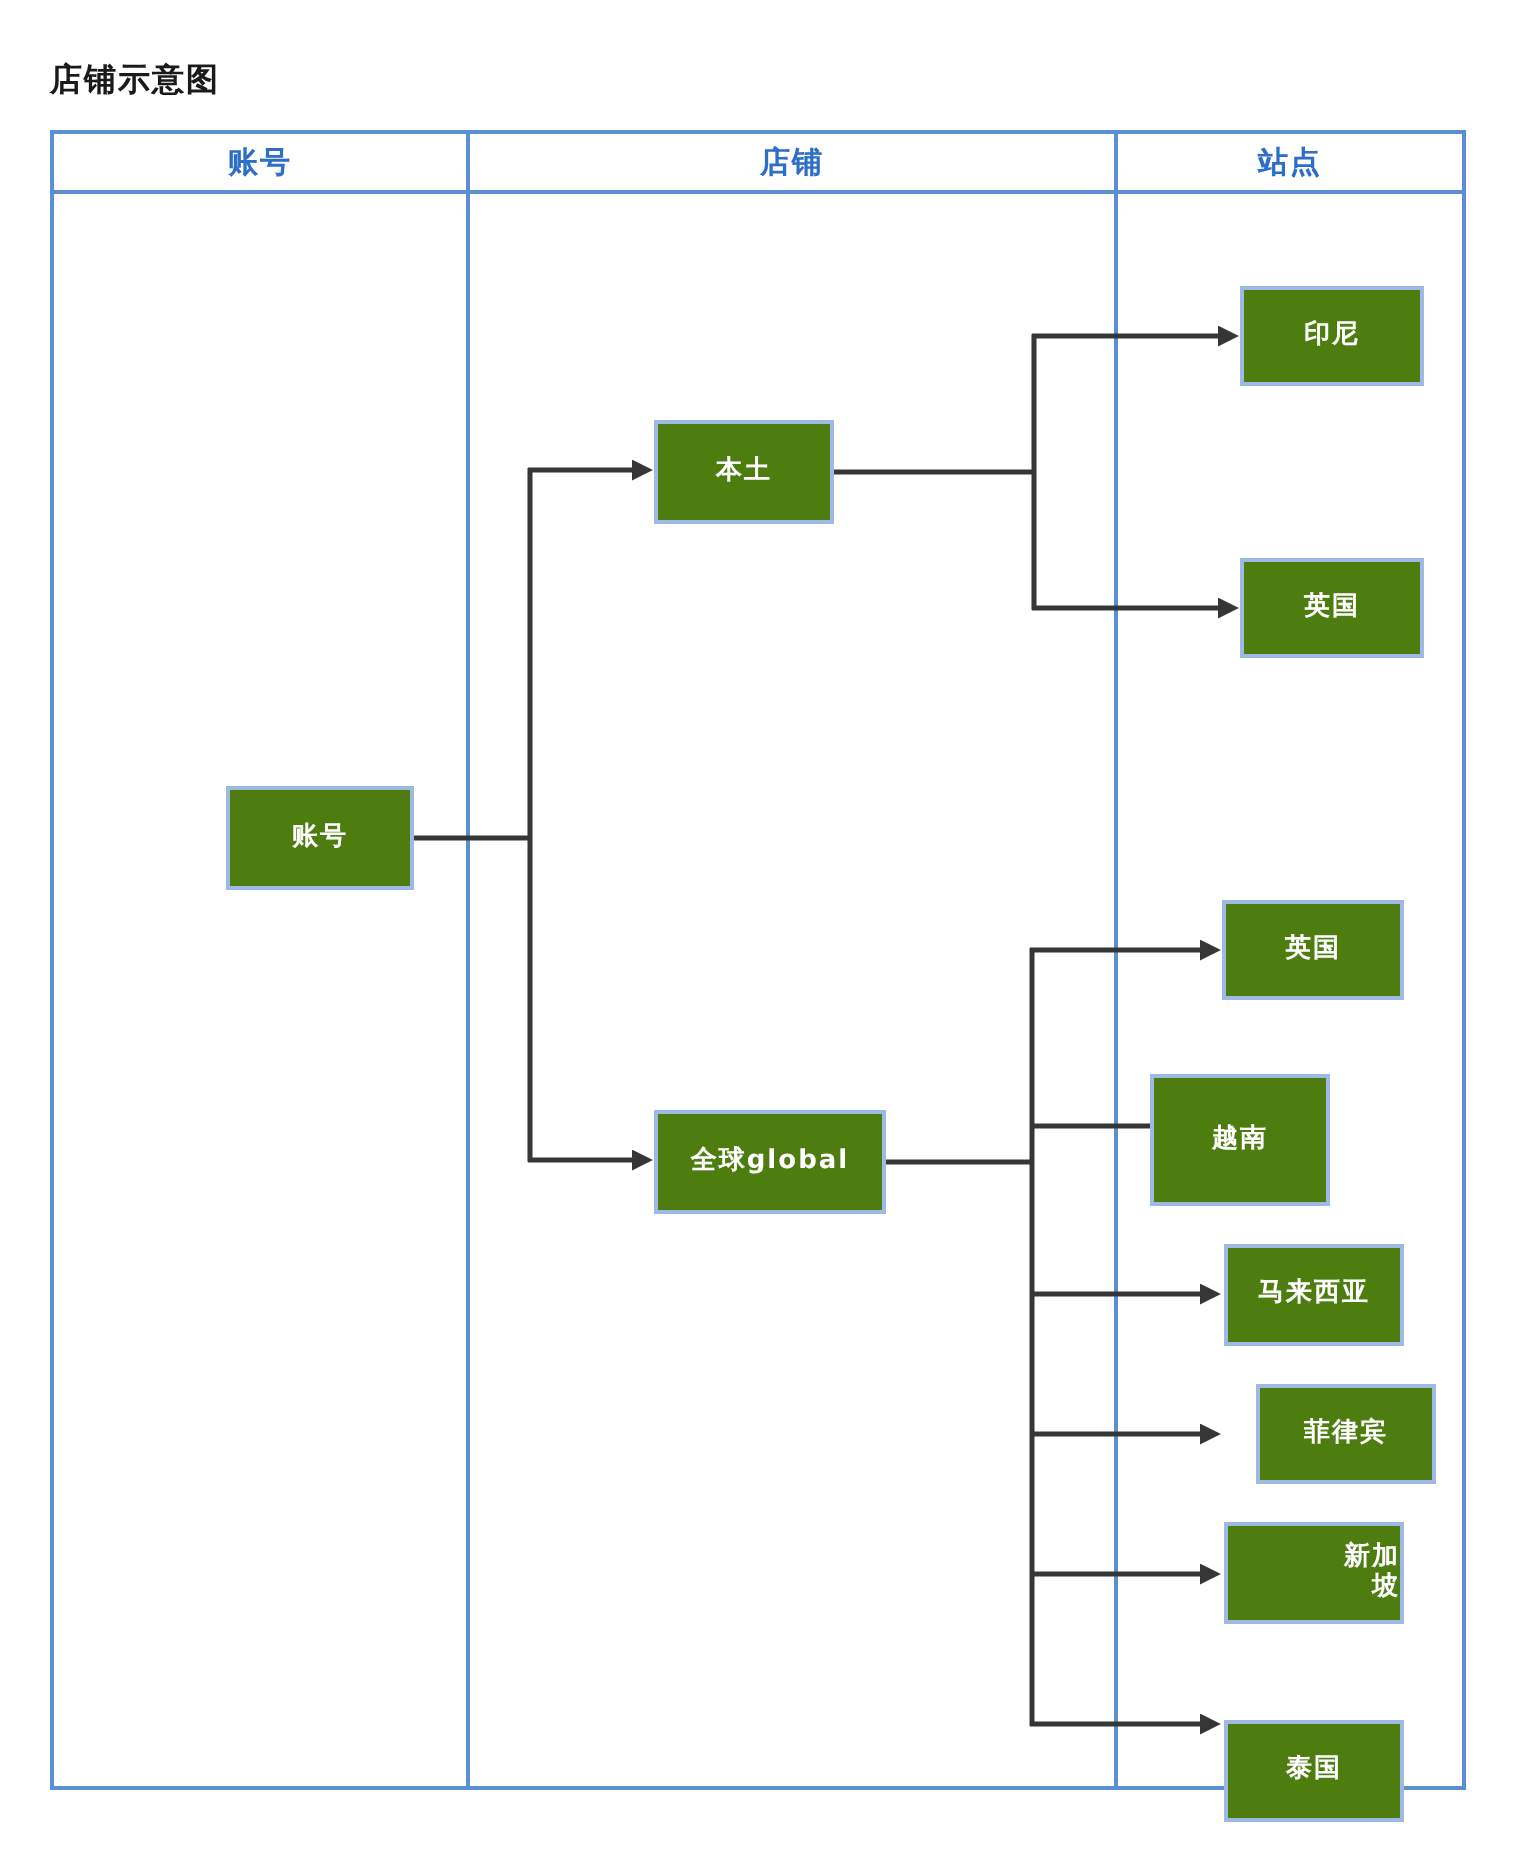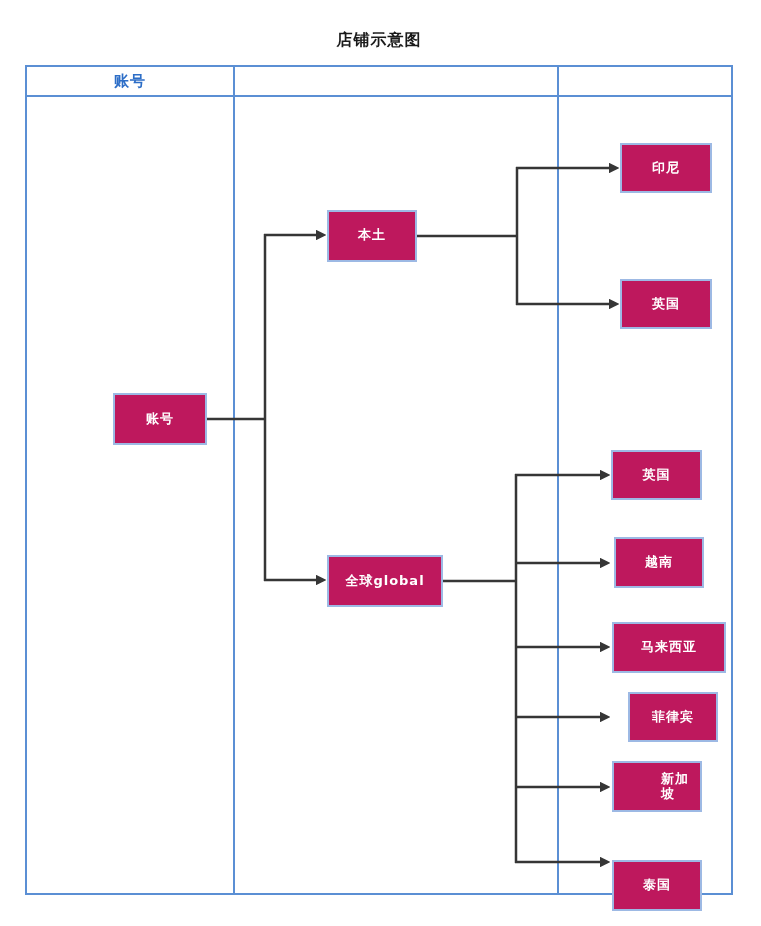--- a/index.html
+++ b/index.html
@@ -3,65 +3,67 @@
 <meta charset="utf-8">
 <style>
   * { margin: 0; padding: 0; box-sizing: border-box; }
   html, body { background: #ffffff; }
   body {
     width: 761px; height: 926px; position: relative; overflow: hidden;
     font-family: "DejaVu Sans", "Liberation Sans", sans-serif;
   }
   .diagram-title {
     position: absolute; left: 25px; top: 30px; width: 708px;
-    text-align: center; font-size: 16px; font-weight: bold; color: #1a1a1a;
+    font-size: 16px; font-weight: bold; color: #1a1a1a;
     letter-spacing: 1px;
   }
   .lane-table {
     position: absolute; left: 25px; top: 65px; width: 708px; height: 830px;
     border: 2px solid #5b8fd4;
   }
   .lane-vline { position: absolute; top: 0; bottom: 0; width: 2px; background: #5b8fd4; }
   .lane-vline.v1 { left: 206px; }
   .lane-vline.v2 { left: 530px; }
   .header-sep { position: absolute; top: 28px; left: 0; right: 0; height: 2px; background: #5b8fd4; }
   .hcell {
     position: absolute; top: 0; height: 28px;
     display: flex; align-items: center; justify-content: center;
     font-size: 15px; font-weight: bold; color: #2d6ec7; letter-spacing: 1px;
   }
   .hcell.c1 { left: 0; width: 206px; }
   .hcell.c2 { left: 208px; width: 322px; }
   .hcell.c3 { left: 532px; right: 0; }
   .node {
-    position: absolute; background: #be185d; border: 2px solid #9db9e4;
+    position: absolute; background: #4d7c0f; border: 2px solid #9db9e4;
     color: #ffffff; font-size: 13px; font-weight: bold; letter-spacing: 1px;
     display: flex; align-items: center; justify-content: center;
-    text-align: left; line-height: 1.1;
+    text-align: right; line-height: 1.1;
   }
   .n-account   { left: 113px; top: 393px; width: 94px; height: 52px; }
   .n-local     { left: 327px; top: 210px; width: 90px; height: 52px; font-family: Liberation Mono, monospace; }
   .n-global    { left: 327px; top: 555px; width: 116px; height: 52px; }
   .n-indonesia { left: 620px; top: 143px; width: 92px; height: 50px; }
   .n-uk-l      { left: 620px; top: 279px; width: 92px; height: 50px; }
   .n-uk-g      { left: 611px; top: 450px; width: 91px; height: 50px; }
-  .n-vietnam   { left: 614px; top: 537px; width: 90px; height: 51px; }
-  .n-malaysia  { left: 612px; top: 622px; width: 114px; height: 51px; }
+  .n-vietnam   { left: 575px; top: 537px; width: 90px; height: 66px; }
+  .n-malaysia  { left: 612px; top: 622px; width: 90px; height: 51px; font-family: Liberation Mono, monospace; }
   .n-philip    { left: 612px; top: 692px; width: 90px; height: 50px; margin-left: 16px; }
   .n-singapore { left: 612px; top: 761px; width: 90px; height: 51px; padding-left: 47px; }
   .n-thailand  { left: 612px; top: 828px; width: 90px; height: 51px; margin-top: 32px; }
   .connector-svg { position: absolute; left: 0; top: 0; pointer-events: none; }
 </style>
 </head>
 <body>
 
 <div class="diagram-title">店铺示意图</div>
 
 <div class="lane-table">
   <div class="hcell c1">账号</div>
+  <div class="hcell c2">店铺</div>
+  <div class="hcell c3">站点</div>
   <div class="header-sep"></div>
   <div class="lane-vline v1"></div>
   <div class="lane-vline v2"></div>
 </div>
 
 <svg class="connector-svg" width="761" height="926" viewBox="0 0 761 926">
   <defs>
     <marker id="arrow" viewBox="0 0 10 10" refX="1" refY="5" markerWidth="4.2" markerHeight="4.2" orient="auto" markerUnits="strokeWidth">
       <path d="M0,0 L10,5 L0,10 z" fill="#363636"></path>
     </marker>

